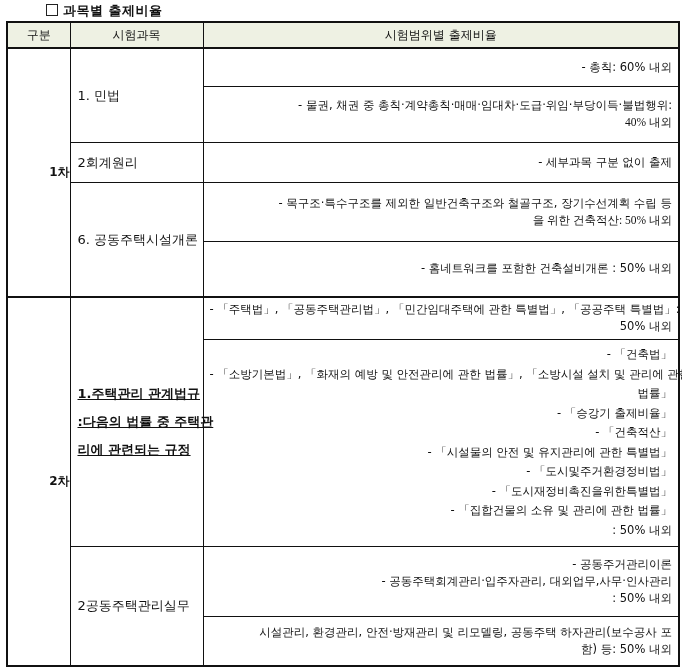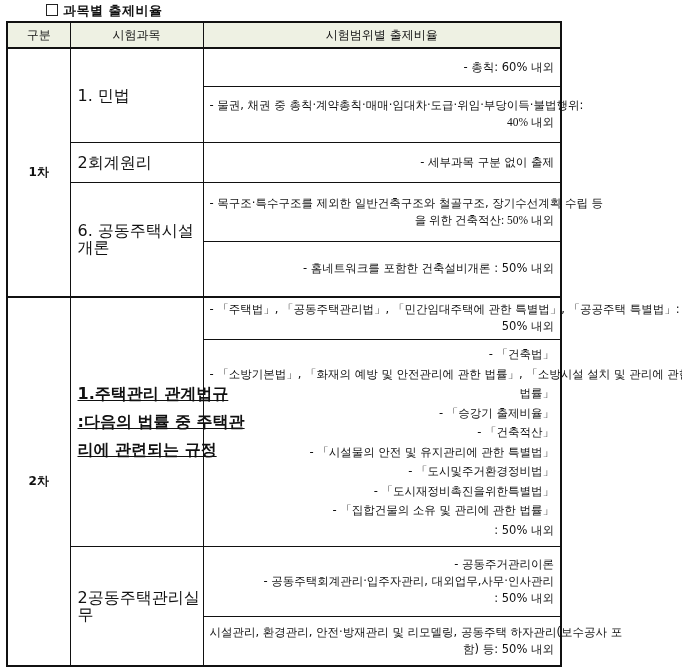--- a/index.html
+++ b/index.html
@@ -1,25 +1,25 @@
 <!DOCTYPE html>
 <html><head>
 <meta charset="utf-8">
 <style>
   html, body { margin: 0; padding: 0; background: #ffffff; }
   body { width: 682px; height: 671px; position: relative; overflow: hidden;
          font-family: "DejaVu Sans", "Liberation Sans", sans-serif; color: #111; }
   .title { position: absolute; left: 6px; top: 2px; font-size: 13px; font-weight: bold; letter-spacing: 0.5px; padding-left: 40px; }
   .title .box { display: inline-block; width: 10px; height: 10px; border: 1px solid #222; margin-right: 5px; vertical-align: -1px; }
-  table { position: absolute; left: 6px; top: 21px; width: 556px; border-collapse: collapse;
+  table { position: absolute; left: 6px; top: 21px; width: 674px; border-collapse: collapse;
           border: 2px solid #111; table-layout: fixed; }
   td, th { border: 1px solid #111; font-size: 11.5px; line-height: 17px; padding: 0; vertical-align: middle; }
   thead th { background: #eef1e3; font-weight: normal; height: 24px; border-bottom: 2px solid #111; text-align: center; font-size: 12px; }
-  td.gubun { text-align: center; font-weight: bold; font-size: 12px; }
-  td.subject { padding-left: 7px; font-size: 16px; }
+  td.gubun { text-align: right; font-weight: bold; font-size: 12px; }
+  td.subject { padding-left: 7px; font-size: 13px; }
   td.subject.bold { font-weight: bold; line-height: 28px; text-decoration: underline; }
   td.range { padding: 4px 6px 4px 6px; text-align: right; }
   .line { display: block; white-space: nowrap; }
   .indent { padding-left: 9px; font-family: Liberation Serif, serif; }
   tr.grpsep td { border-top: 2px solid #111; }
 </style>
 </head>
 <body>
 
 <div class="title"><span class="box"></span><span>과목별 출제비율</span></div>

